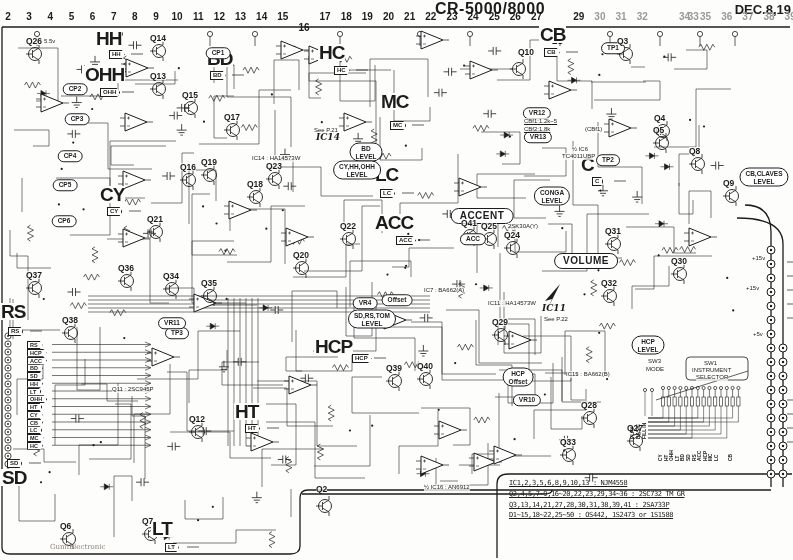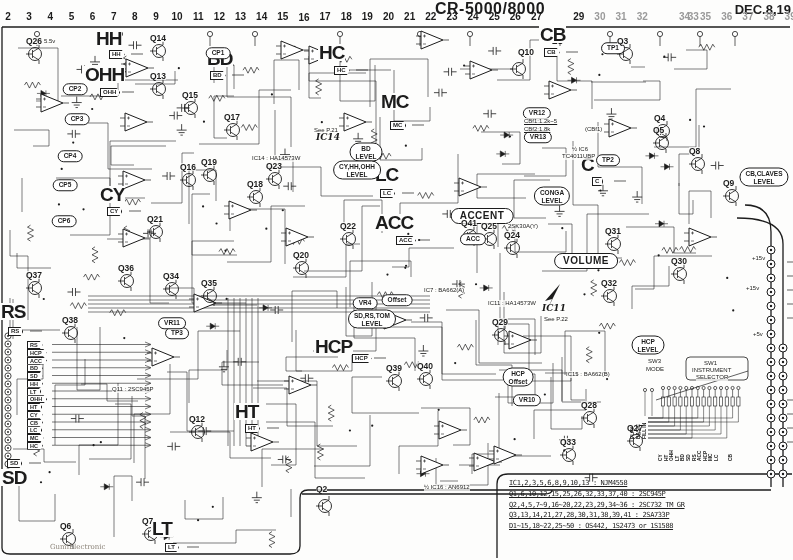--- a/index.html
+++ b/index.html
@@ -783,41 +783,40 @@
       <path d="M738.4,406 V422 H648" stroke="#1c1c1c" fill="none" stroke-width="0.5"></path>
       <circle cx="645" cy="390" r="1.6" stroke="#1c1c1c" fill="none" stroke-width="0.7"></circle>
       <path d="M645,391.6 V416" stroke="#1c1c1c" stroke-width="0.5"></path>
       <circle cx="652" cy="390" r="1.6" stroke="#1c1c1c" fill="none" stroke-width="0.7"></circle>
       <path d="M652,391.6 V416" stroke="#1c1c1c" stroke-width="0.5"></path>
     </svg>
   <div class="abs title" style="left:490px;top:0;transform:translateX(-50%)">CR-5000/8000</div>
   <div class="abs date" style="right:2px;top:2px">DEC.8,19</div>
   <div class="abs parts" id="parts" style="left:509px;top:478px">
       <div>IC1,2,3,5,6,8,9,10,13 : NJM4558</div>
-      <div>Q1,6,10,12,15,25,26,32,33,37,40 : 2SC945P</div>
       <div>Q2,4,5,7~9,16~20,22,23,29,34~36 : 2SC732 TM GR</div>
       <div>Q3,13,14,21,27,28,30,31,38,39,41 : 2SA733P</div>
       <div>D1~15,18~22,25~50 : OS442, 1S2473 or 1S1588</div>
     </div>
   <div class="abs wm" style="left:50px;top:543px">GumiElectronic</div>
 <div class="abs num" style="left: 8px; top: 11px; transform: translateX(-50%);">2</div>
     <div class="abs num" style="left: 29.14px; top: 11px; transform: translateX(-50%);">3</div>
     <div class="abs num" style="left: 50.28px; top: 11px; transform: translateX(-50%);">4</div>
     <div class="abs num" style="left: 71.42px; top: 11px; transform: translateX(-50%);">5</div>
     <div class="abs num" style="left: 92.56px; top: 11px; transform: translateX(-50%);">6</div>
     <div class="abs num" style="left: 113.7px; top: 11px; transform: translateX(-50%);">7</div>
     <div class="abs num" style="left: 134.84px; top: 11px; transform: translateX(-50%);">8</div>
     <div class="abs num" style="left: 155.98px; top: 11px; transform: translateX(-50%);">9</div>
     <div class="abs num" style="left: 177.12px; top: 11px; transform: translateX(-50%);">10</div>
     <div class="abs num" style="left: 198.26px; top: 11px; transform: translateX(-50%);">11</div>
     <div class="abs num" style="left: 219.4px; top: 11px; transform: translateX(-50%);">12</div>
     <div class="abs num" style="left: 240.54px; top: 11px; transform: translateX(-50%);">13</div>
     <div class="abs num" style="left: 261.68px; top: 11px; transform: translateX(-50%);">14</div>
     <div class="abs num" style="left: 282.82px; top: 11px; transform: translateX(-50%);">15</div>
-    <div class="abs num" style="left: 303.96px; top: 12px; transform: translateX(-50%);">16</div>
+    <div class="abs num" style="left: 303.96px; top: 22px; transform: translateX(-50%);">16</div>
     <div class="abs num" style="left: 325.1px; top: 11px; transform: translateX(-50%);">17</div>
     <div class="abs num" style="left: 346.24px; top: 11px; transform: translateX(-50%);">18</div>
     <div class="abs num" style="left: 367.38px; top: 11px; transform: translateX(-50%);">19</div>
     <div class="abs num" style="left: 388.52px; top: 11px; transform: translateX(-50%);">20</div>
     <div class="abs num" style="left: 409.66px; top: 11px; transform: translateX(-50%);">21</div>
     <div class="abs num" style="left: 430.8px; top: 11px; transform: translateX(-50%);">22</div>
     <div class="abs num" style="left: 451.94px; top: 11px; transform: translateX(-50%);">23</div>
     <div class="abs num" style="left: 473.08px; top: 11px; transform: translateX(-50%);">24</div>
     <div class="abs num" style="left: 494.22px; top: 11px; transform: translateX(-50%);">25</div>
     <div class="abs num" style="left: 515.36px; top: 11px; transform: translateX(-50%);">26</div>

